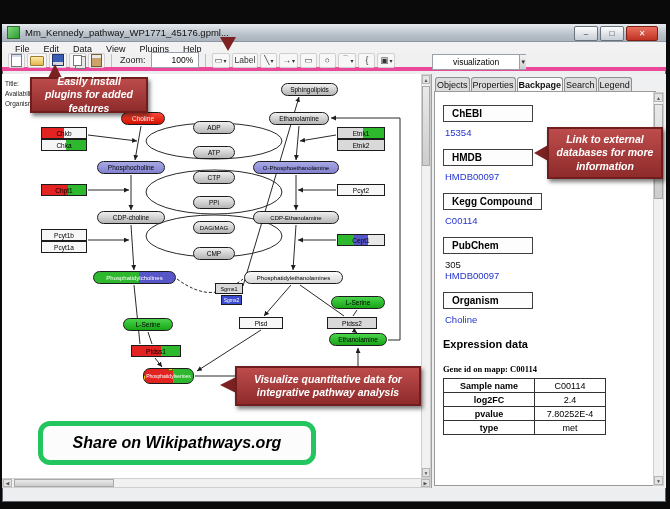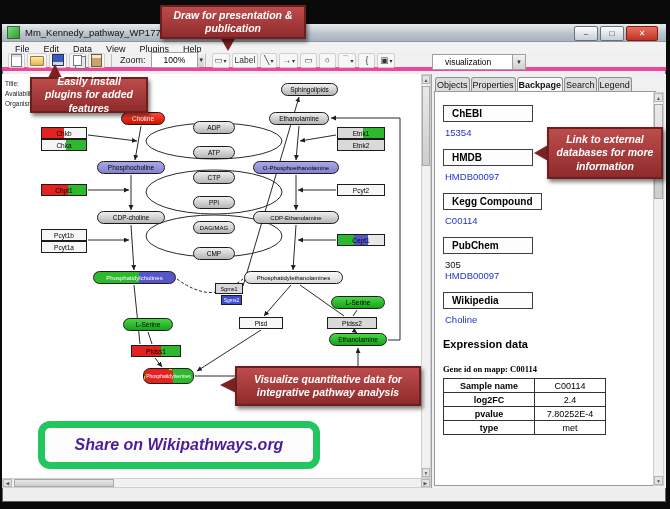--- a/index.html
+++ b/index.html
@@ -26,21 +26,21 @@
            box-sizing:border-box;display:flex;align-items:center;padding-left:6px;z-index:5;}
   .menu-item{font-size:9px;color:#111;padding:1px 7px;}
 
   #toolbar{left:2px;top:53px;width:664px;height:18px;background:#f0f0f0;border-bottom:4px solid #ec4899;
            box-sizing:border-box;display:flex;align-items:center;padding-left:6px;gap:2px;z-index:5;}
   .tbtn{height:15px;min-width:17px;border:1px solid #cfcfcf;border-radius:2px;background:#f7f7f7;
         display:flex;align-items:center;justify-content:center;font-size:8.5px;color:#333;padding:0 2px;box-sizing:border-box;}
   .tsep{width:1px;height:13px;background:#bdbdbd;margin:0 4px;}
   #zoom-label{font-size:9px;color:#222;margin:0 3px 0 2px;}
   .combo{height:14px;border:1px solid #9aa0a8;background:#fff;display:flex;align-items:center;font-size:8.5px;}
-  .combo .val{padding:0 12px;white-space:nowrap;}
+  .combo .val{padding:0 20px;white-space:nowrap;}
   .combo .arrow{width:12px;height:100%;border-left:1px solid #9aa0a8;background:linear-gradient(180deg,#f3f3f3,#cfcfcf);
                 display:flex;align-items:center;justify-content:center;font-size:6px;color:#333;}
   #zoom-combo{width:46px;}
   #viz-combo{position:absolute;left:430px;top:1px;width:92px;}
 
   
   .ico{display:block;}
   .ico-page{width:9px;height:11px;background:#fff;border:1px solid #7a7a7a;box-shadow:inset 0 2px 0 #cfe0f5;}
   .ico-folder{width:12px;height:8px;background:linear-gradient(180deg,#ffe9a8,#e3b74e);border:1px solid #9a7b2f;border-radius:1px;margin-top:2px;}
   .ico-disk{width:10px;height:10px;background:#3c5db4;border:1px solid #22356b;box-shadow:inset 0 -3px 0 #d9d9d9;}
@@ -95,22 +95,22 @@
   .ptr{position:absolute;width:0;height:0;z-index:19;}
   #ptr-draw{left:220px;top:37px;border-left:8px solid transparent;border-right:8px solid transparent;border-top:14px solid #7d2222;}
   #ptr-plugins{left:48px;top:64px;border-left:7px solid transparent;border-right:7px solid transparent;border-bottom:14px solid #7d2222;}
   #ptr-link{left:534px;top:145px;border-top:8px solid transparent;border-bottom:8px solid transparent;border-right:14px solid #7d2222;}
   #ptr-visualize{left:220px;top:377px;border-top:8px solid transparent;border-bottom:8px solid transparent;border-right:16px solid #7d2222;}
   #callout-draw{left:160px;top:5px;width:146px;height:34px;}
   #callout-plugins{left:30px;top:77px;width:118px;height:36px;}
   #callout-link{left:547px;top:127px;width:116px;height:52px;}
   #callout-visualize{left:235px;top:366px;width:186px;height:40px;}
   #share-banner{position:absolute;left:38px;top:421px;width:268px;height:34px;background:rgba(252,252,252,.95);
-                border:7px solid #22c55e;border-radius:12px;display:flex;align-items:center;justify-content:center;
-                color:#4c1d95;font-size:16px;font-weight:bold;font-style:italic;z-index:20;}
+                border:5px solid #22c55e;border-radius:12px;display:flex;align-items:center;justify-content:center;
+                color:#000000;font-size:16px;font-weight:bold;font-style:italic;z-index:20;}
 </style>
 </head>
 <body>
 
 <div id="screen">
 
   <div class="abs" id="window-frame"></div>
 
   <div class="abs" id="titlebar">
     <div id="app-icon"></div>
@@ -369,21 +369,21 @@
       <div id="backpage-content">
           <div class="bp-header">ChEBI</div>
           <div class="bp-link">15354</div>
           <div class="bp-header">HMDB</div>
           <div class="bp-link">HMDB00097</div>
           <div class="bp-header">Kegg Compound</div>
           <div class="bp-link">C00114</div>
           <div class="bp-header">PubChem</div>
           <div class="bp-value">305</div>
           <div class="bp-link">HMDB00097</div>
-          <div class="bp-header">Wikipedia</div>
+          <div class="bp-header">Organism</div>
           <div class="bp-link">Choline</div>
         </div>
       <div id="expr-heading">Expression data</div>
       <div id="expr-geneid">Gene id on mapp: C00114</div>
       <table id="expr-table">
           <tbody>
             <tr>
               <td class="key">Sample name</td>
               <td class="val">C00114</td>
             </tr>
@@ -403,21 +403,20 @@
         </table>
     </div>
   </div>
   <div class="abs sb" id="panel-scroll">
     <div class="sbtn" style="left:0;top:0;width:9px;height:9px;">▲</div>
     <div class="thumb" style="left:0;top:11px;width:9px;height:95px;"></div>
     <div class="sbtn" style="left:0;bottom:0;width:9px;height:9px;">▼</div>
   </div>
 
 
-  <div class="callout" id="callout-draw">Draw for presentation &amp; publication</div>
   <div class="ptr" id="ptr-draw"></div>
 
   <div class="callout" id="callout-plugins">Easily install plugins for added features</div>
   <div class="ptr" id="ptr-plugins"></div>
 
   <div class="callout" id="callout-link">Link to external databases for more information</div>
   <div class="ptr" id="ptr-link"></div>
 
   <div class="callout" id="callout-visualize">Visualize quantitative data for integrative pathway analysis</div>
   <div class="ptr" id="ptr-visualize"></div>

